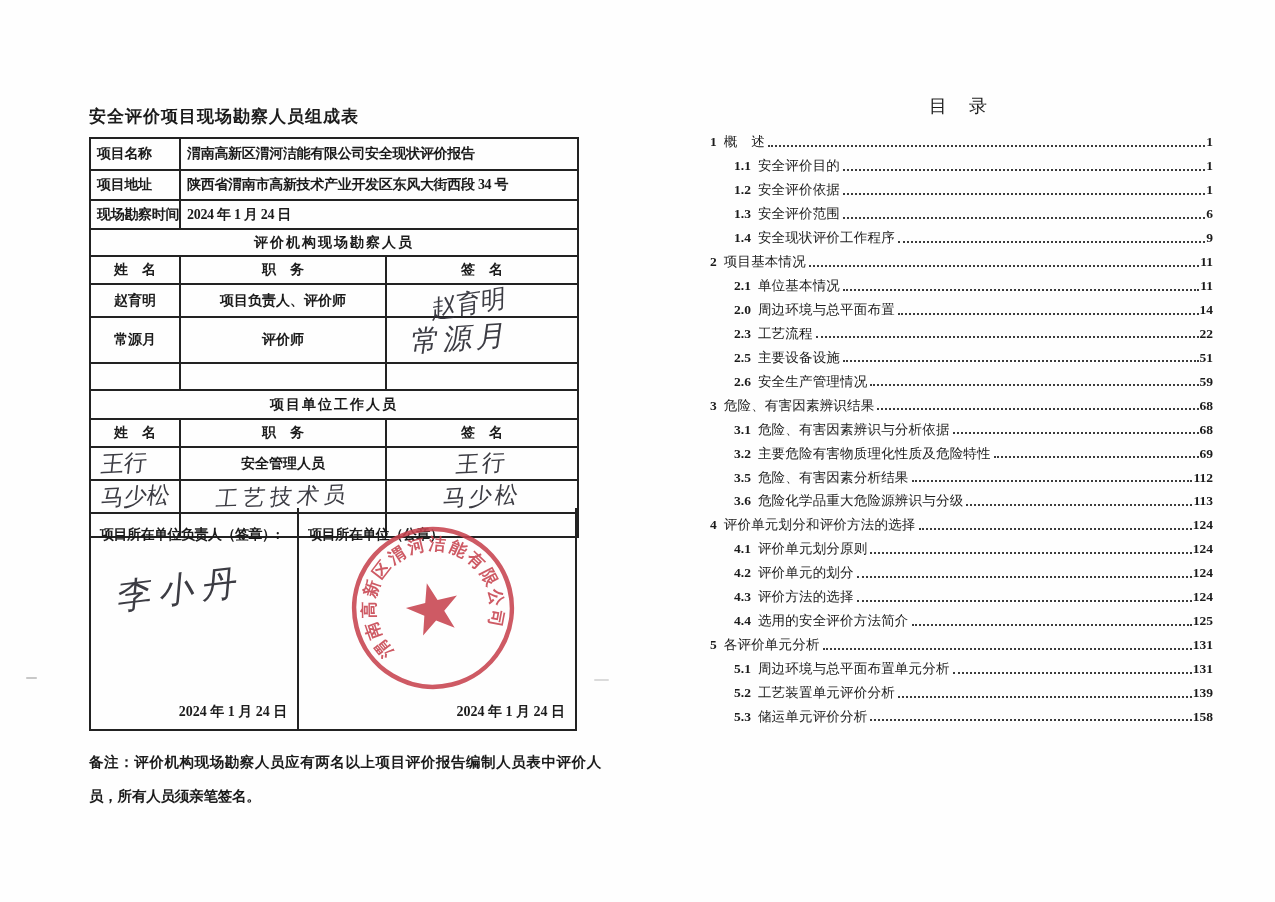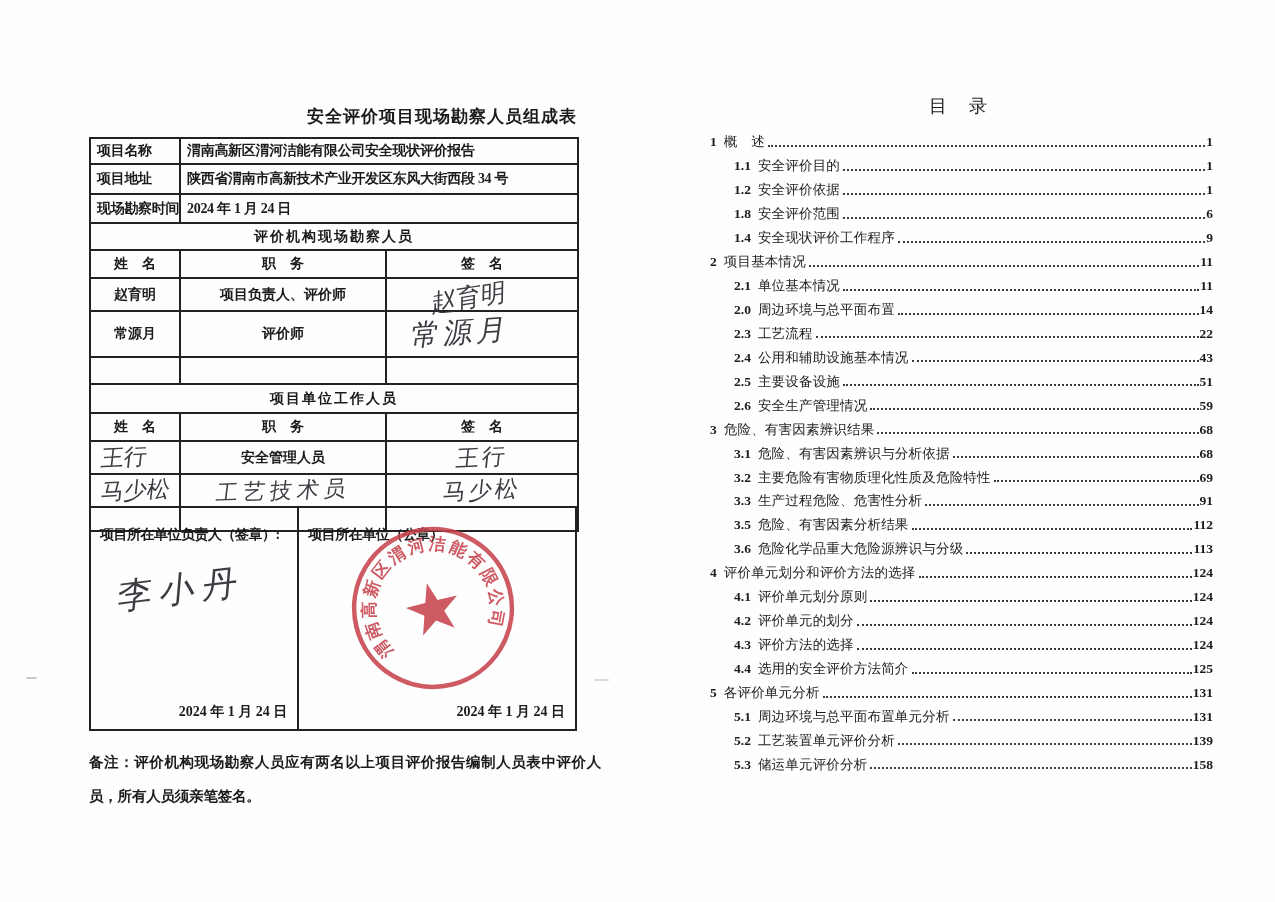--- a/index.html
+++ b/index.html
@@ -2,21 +2,21 @@
 <html><head>
 <meta charset="utf-8">
 <style>
   html,body{margin:0;padding:0;background:#e8e8e8;}
   .canvas{
     position:relative;width:1275px;height:902px;background:#fefefe;
     font-family:"Liberation Serif",serif;color:#1b1b1b;overflow:hidden;
   }
   
   .lp-title{
-    position:absolute;left:89px;top:105px;width:488px;text-align:right;
+    position:absolute;left:89px;top:105px;width:488px;text-align:left;
     font-size:17px;font-weight:bold;letter-spacing:1px;
   }
   .main-table{
     position:absolute;left:89px;top:137px;border-collapse:collapse;table-layout:fixed;
     width:488px;font-size:14px;font-weight:bold;
   }
   .main-table td{
     border:2px solid #222;padding:0 6px;overflow:visible;white-space:nowrap;
   }
   .lbl{text-align:left;letter-spacing:-0.3px;}
@@ -77,21 +77,21 @@
 
   <div class="lp-title">安全评价项目现场勘察人员组成表</div>
 
   <table class="main-table">
     <colgroup>
         <col style="width:90px">
         <col style="width:206px">
         <col style="width:192px">
       </colgroup>
     <tbody>
-      <tr style="height:26px">
+      <tr style="height:32px">
         <td class="lbl">项目名称</td>
         <td colspan="2" class="lbl">渭南高新区渭河洁能有限公司安全现状评价报告</td>
       </tr>
       <tr style="height:30px">
         <td class="lbl">项目地址</td>
         <td colspan="2" class="lbl">陕西省渭南市高新技术产业开发区东风大街西段 34 号</td>
       </tr>
       <tr style="height:29px">
         <td class="lbl">现场勘察时间</td>
         <td colspan="2" class="lbl">2024 年 1 月 24 日</td>
@@ -189,21 +189,21 @@
         <span class="dots"></span>
         <span class="toc-page">1</span>
       </div>
       <div class="toc-row lvl2">
         <span class="toc-num">1.2</span>
         <span class="toc-text">安全评价依据</span>
         <span class="dots"></span>
         <span class="toc-page">1</span>
       </div>
       <div class="toc-row lvl2">
-        <span class="toc-num">1.8</span>
+        <span class="toc-num">1.3</span>
         <span class="toc-text">安全评价范围</span>
         <span class="dots"></span>
         <span class="toc-page">6</span>
       </div>
       <div class="toc-row lvl2">
         <span class="toc-num">1.4</span>
         <span class="toc-text">安全现状评价工作程序</span>
         <span class="dots"></span>
         <span class="toc-page">9</span>
       </div>
@@ -225,26 +225,20 @@
         <span class="dots"></span>
         <span class="toc-page">14</span>
       </div>
       <div class="toc-row lvl2">
         <span class="toc-num">2.3</span>
         <span class="toc-text">工艺流程</span>
         <span class="dots"></span>
         <span class="toc-page">22</span>
       </div>
       <div class="toc-row lvl2">
-        <span class="toc-num">2.4</span>
-        <span class="toc-text">公用和辅助设施基本情况</span>
-        <span class="dots"></span>
-        <span class="toc-page">43</span>
-      </div>
-      <div class="toc-row lvl2">
         <span class="toc-num">2.5</span>
         <span class="toc-text">主要设备设施</span>
         <span class="dots"></span>
         <span class="toc-page">51</span>
       </div>
       <div class="toc-row lvl2">
         <span class="toc-num">2.6</span>
         <span class="toc-text">安全生产管理情况</span>
         <span class="dots"></span>
         <span class="toc-page">59</span>
@@ -261,26 +255,20 @@
         <span class="dots"></span>
         <span class="toc-page">68</span>
       </div>
       <div class="toc-row lvl2">
         <span class="toc-num">3.2</span>
         <span class="toc-text">主要危险有害物质理化性质及危险特性</span>
         <span class="dots"></span>
         <span class="toc-page">69</span>
       </div>
       <div class="toc-row lvl2">
-        <span class="toc-num">3.3</span>
-        <span class="toc-text">生产过程危险、危害性分析</span>
-        <span class="dots"></span>
-        <span class="toc-page">91</span>
-      </div>
-      <div class="toc-row lvl2">
         <span class="toc-num">3.5</span>
         <span class="toc-text">危险、有害因素分析结果</span>
         <span class="dots"></span>
         <span class="toc-page">112</span>
       </div>
       <div class="toc-row lvl2">
         <span class="toc-num">3.6</span>
         <span class="toc-text">危险化学品重大危险源辨识与分级</span>
         <span class="dots"></span>
         <span class="toc-page">113</span>

